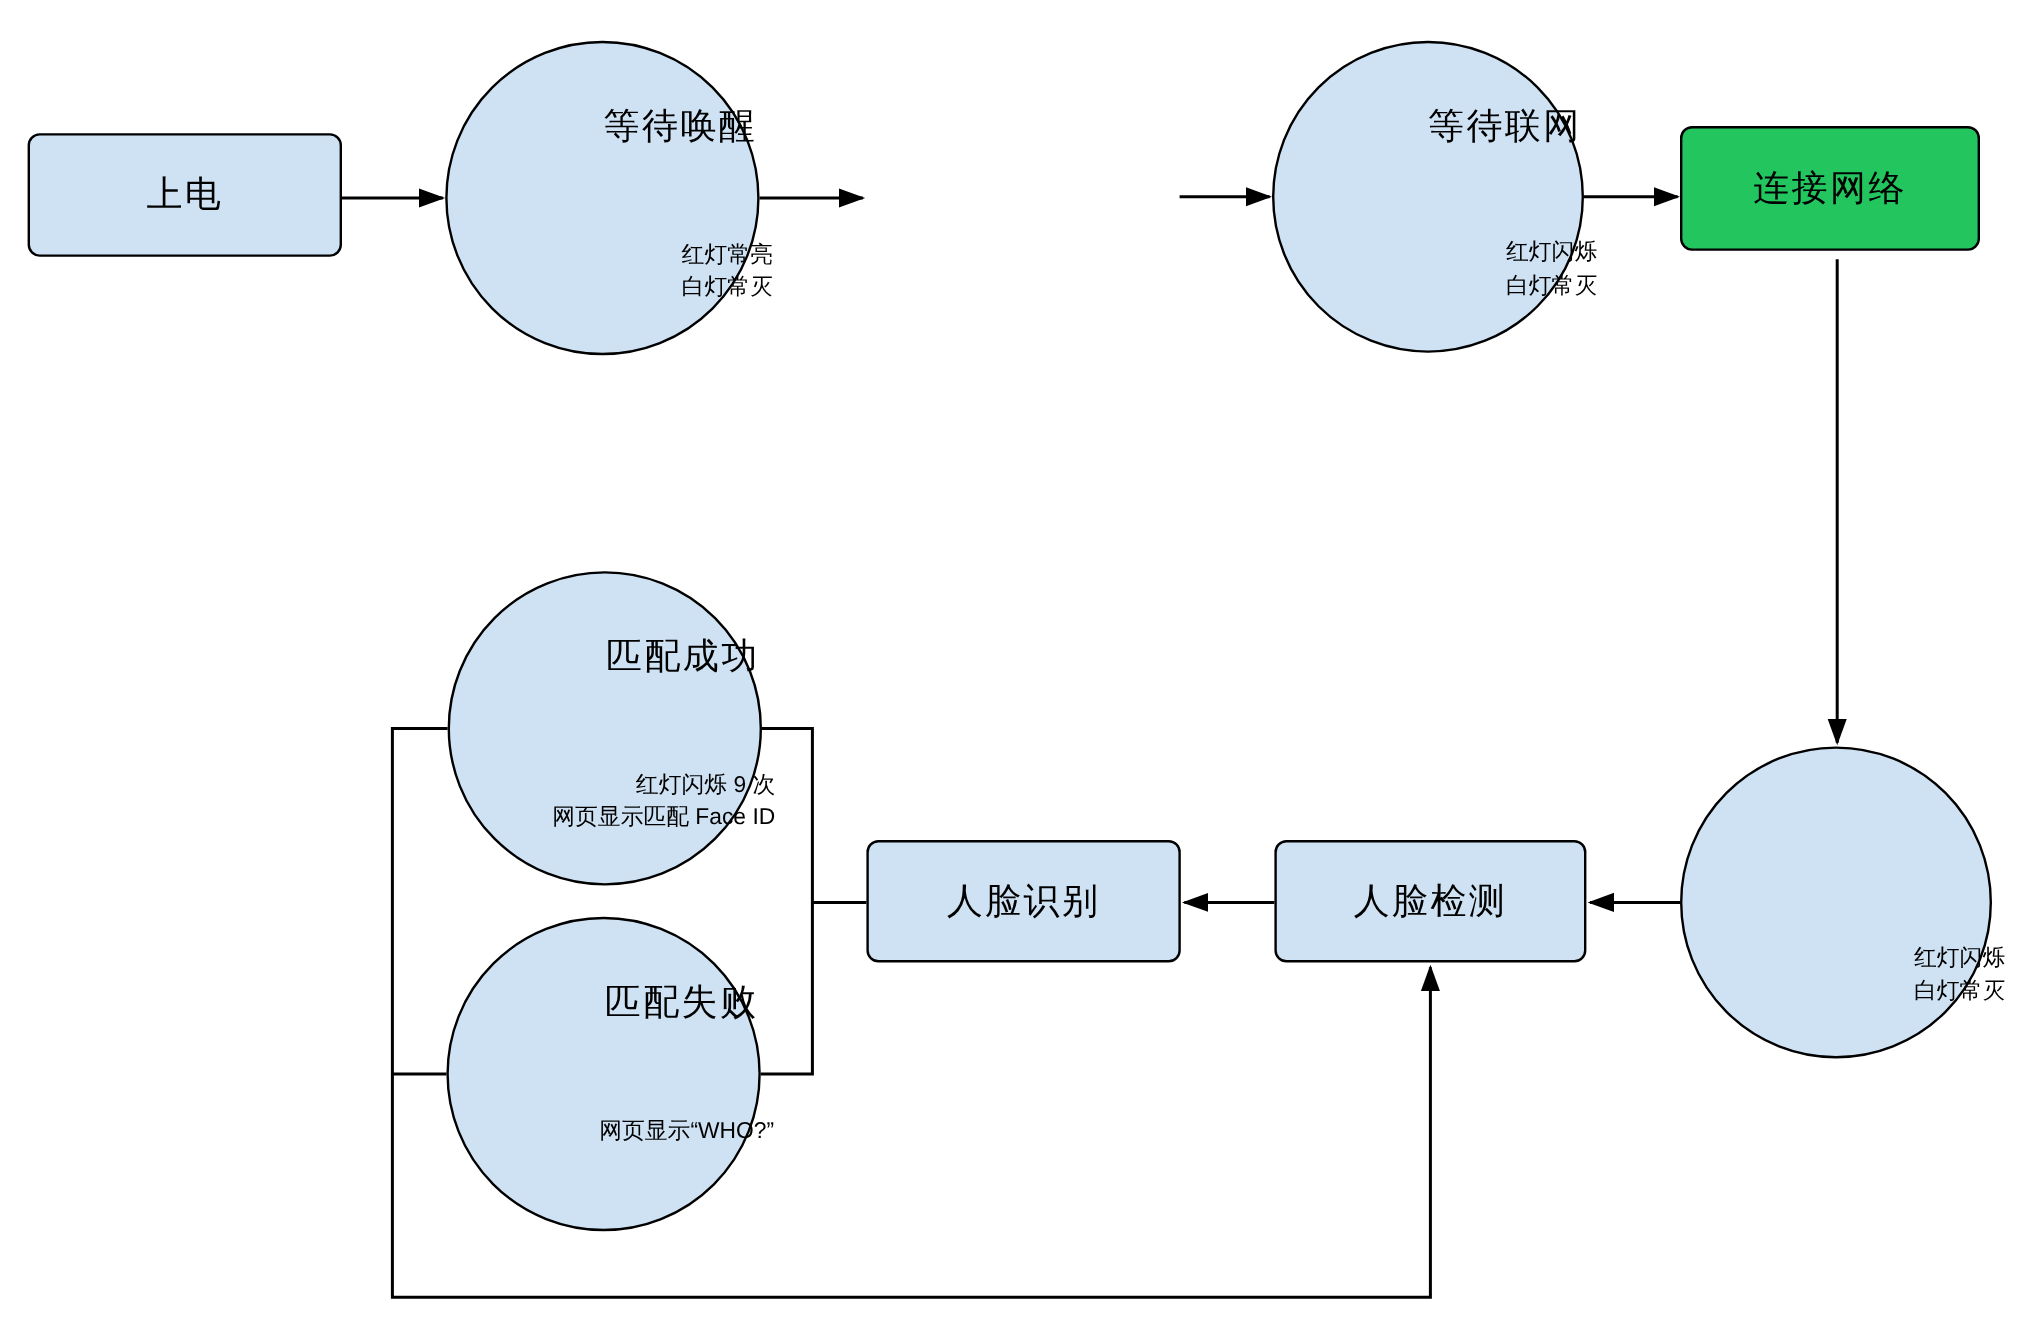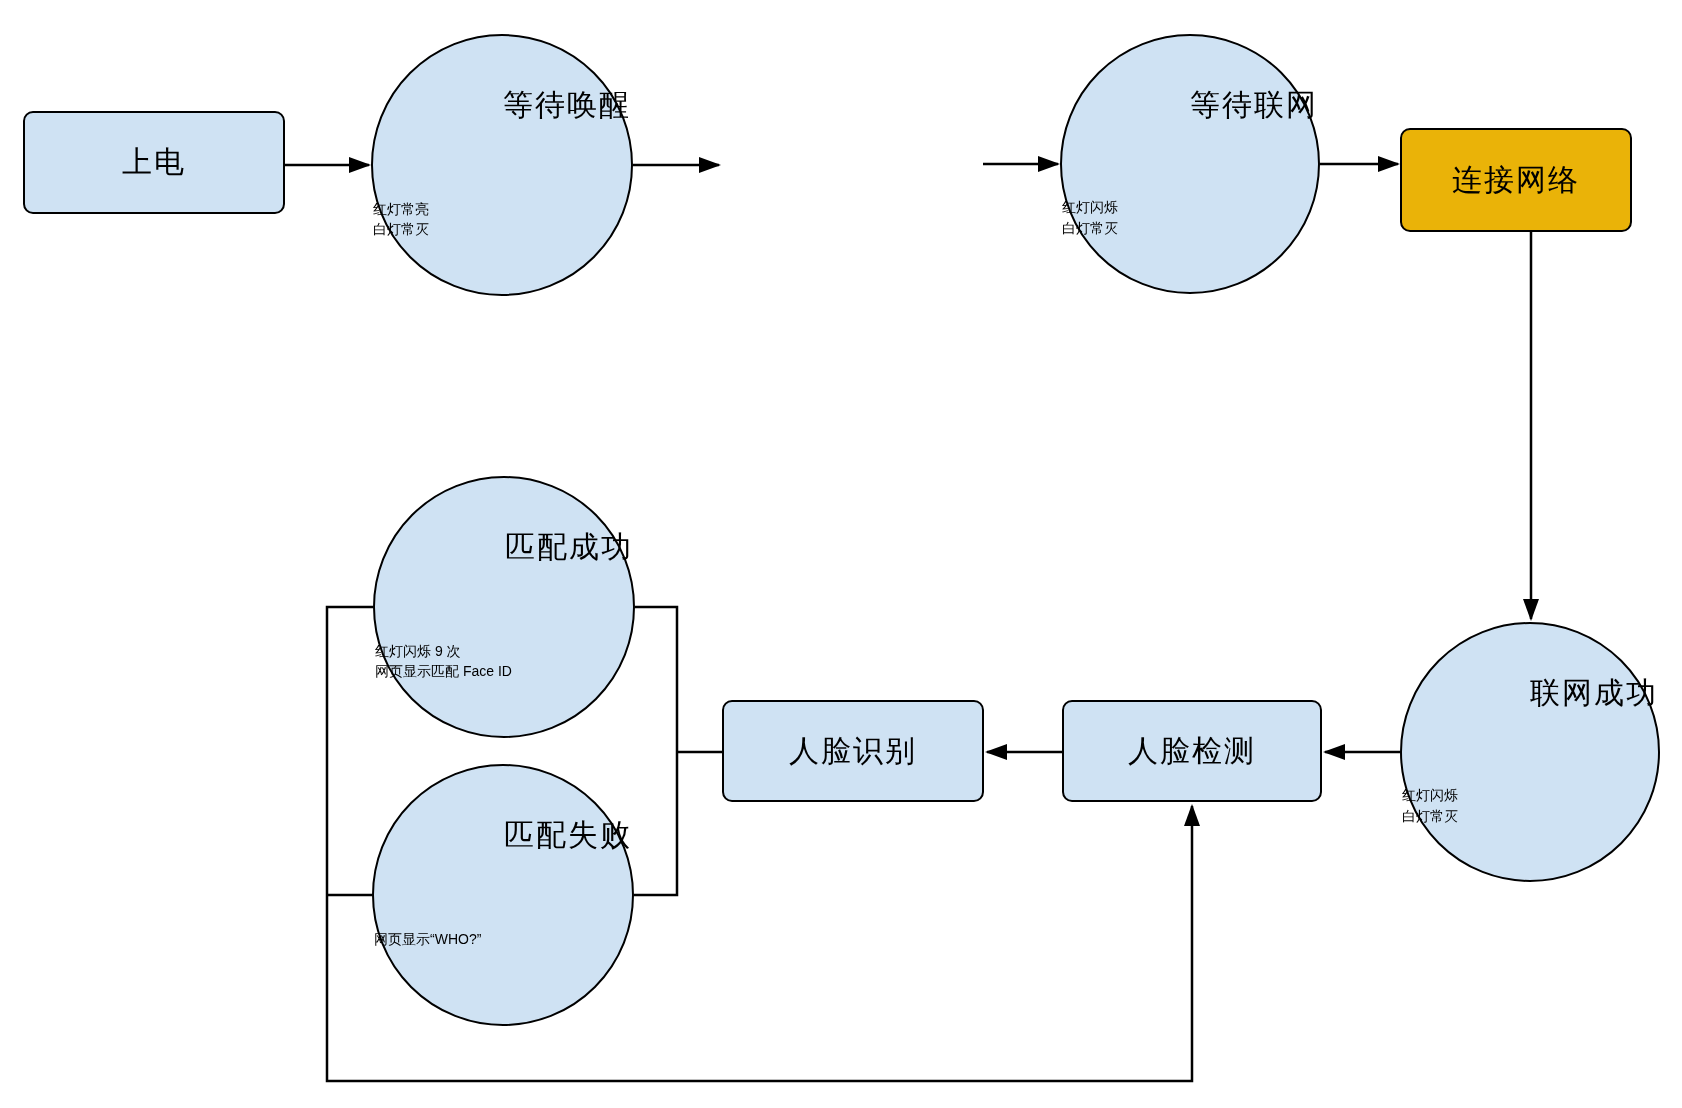--- a/index.html
+++ b/index.html
@@ -4,22 +4,22 @@
 <style>
   html,body{margin:0;padding:0;background:#ffffff;}
   body{font-family:"Liberation Sans","DejaVu Sans",sans-serif;}
   #canvas{position:relative;width:1682px;height:1108px;background:#ffffff;overflow:hidden;}
   #edges-svg{position:absolute;left:0;top:0;width:1682px;height:1108px;}
   .node{position:absolute;box-sizing:border-box;background:#cfe2f3;border:2.5px solid #000;color:#000;}
   .rect{border-radius:10px;display:flex;align-items:center;justify-content:center;}
   .circle{border-radius:50%;}
   .title{font-size:30px;letter-spacing:2px;white-space:nowrap;}
   .circle .title{position:absolute;top:19%;left:0;width:100%;text-align:right;}
-  .circle .note{position:absolute;top:63%;left:0;width:100%;text-align:left;
-                font-size:14px;line-height:1.45;white-space:pre-line;}
+  .circle .note{position:absolute;top:63%;left:13px;width:100%;text-align:right;
+                font-size:19px;line-height:1.45;white-space:pre-line;}
 </style>
 </head>
 <body>
 
 <div id="canvas">
 
   <svg id="edges-svg">
     <defs>
       <marker id="arrow" markerUnits="userSpaceOnUse" markerWidth="24" markerHeight="18" refX="20" refY="8" orient="auto">
         <path d="M0,0 L22,8 L0,16 Z" fill="#000"></path>
@@ -48,26 +48,25 @@
 白灯常灭</div>
   </div>
 
 
   <div class="node circle" style="left: 1060px; top: 34px; width: 260px; height: 260px; background: rgb(207, 226, 243); border-color: rgb(0, 0, 0);">
     <div class="title">等待联网</div>
     <div class="note">红灯闪烁
 白灯常灭</div>
   </div>
 
-  <div class="node rect" style="left: 1400px; top: 128px; width: 232px; height: 104px; background: #eab308; border-color: rgb(0, 0, 0);">
+  <div class="node rect" style="left: 1400px; top: 105px; width: 250px; height: 104px; background: #22c55e; border-color: rgb(0, 0, 0);">
     <div class="title">连接网络</div>
   </div>
 
   <div class="node circle" style="left: 1400px; top: 622px; width: 260px; height: 260px; background: rgb(207, 226, 243); border-color: rgb(0, 0, 0);">
-    <div class="title">联网成功</div>
     <div class="note">红灯闪烁
 白灯常灭</div>
   </div>
 
   <div class="node rect" style="left: 722px; top: 700px; width: 262px; height: 102px; background: rgb(207, 226, 243); border-color: rgb(0, 0, 0);">
     <div class="title">人脸识别</div>
   </div>
 
   <div class="node rect" style="left: 1062px; top: 700px; width: 260px; height: 102px; background: rgb(207, 226, 243); border-color: rgb(0, 0, 0);">
     <div class="title">人脸检测</div>

